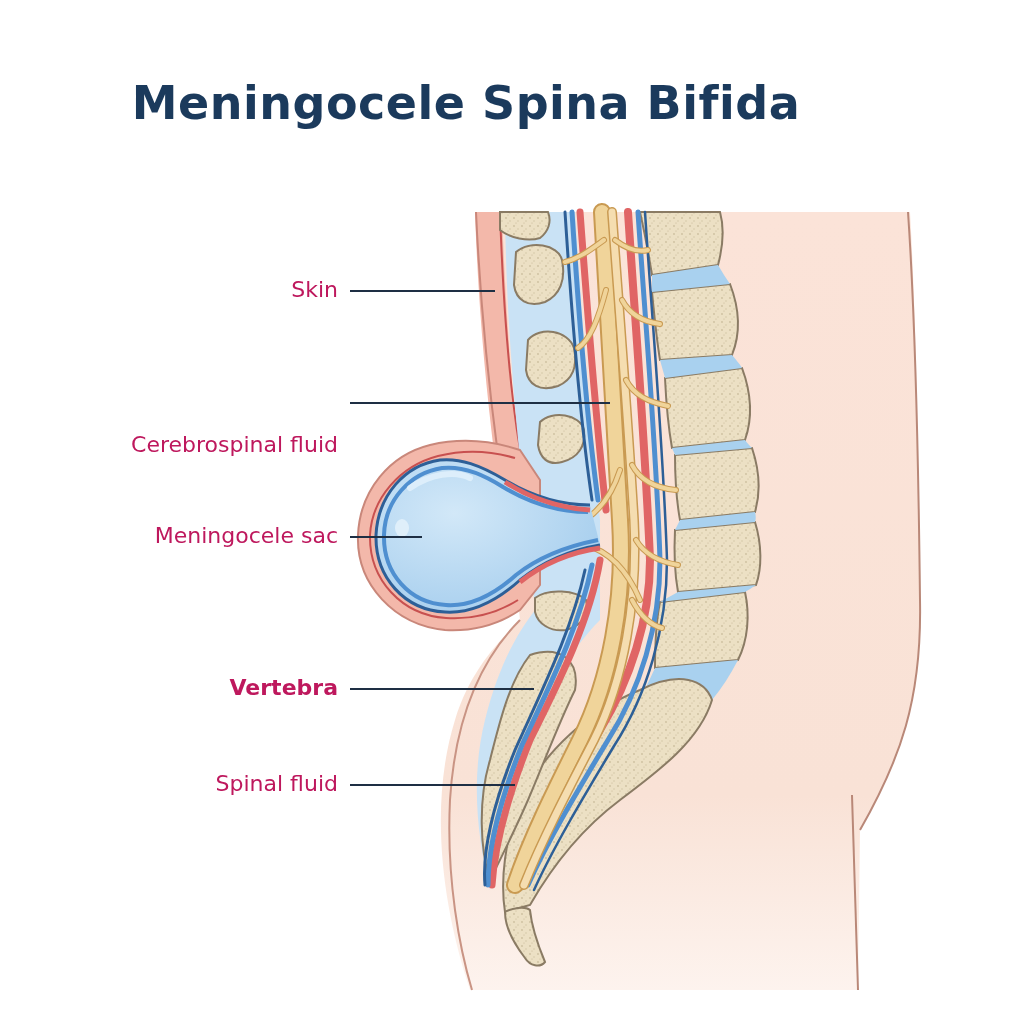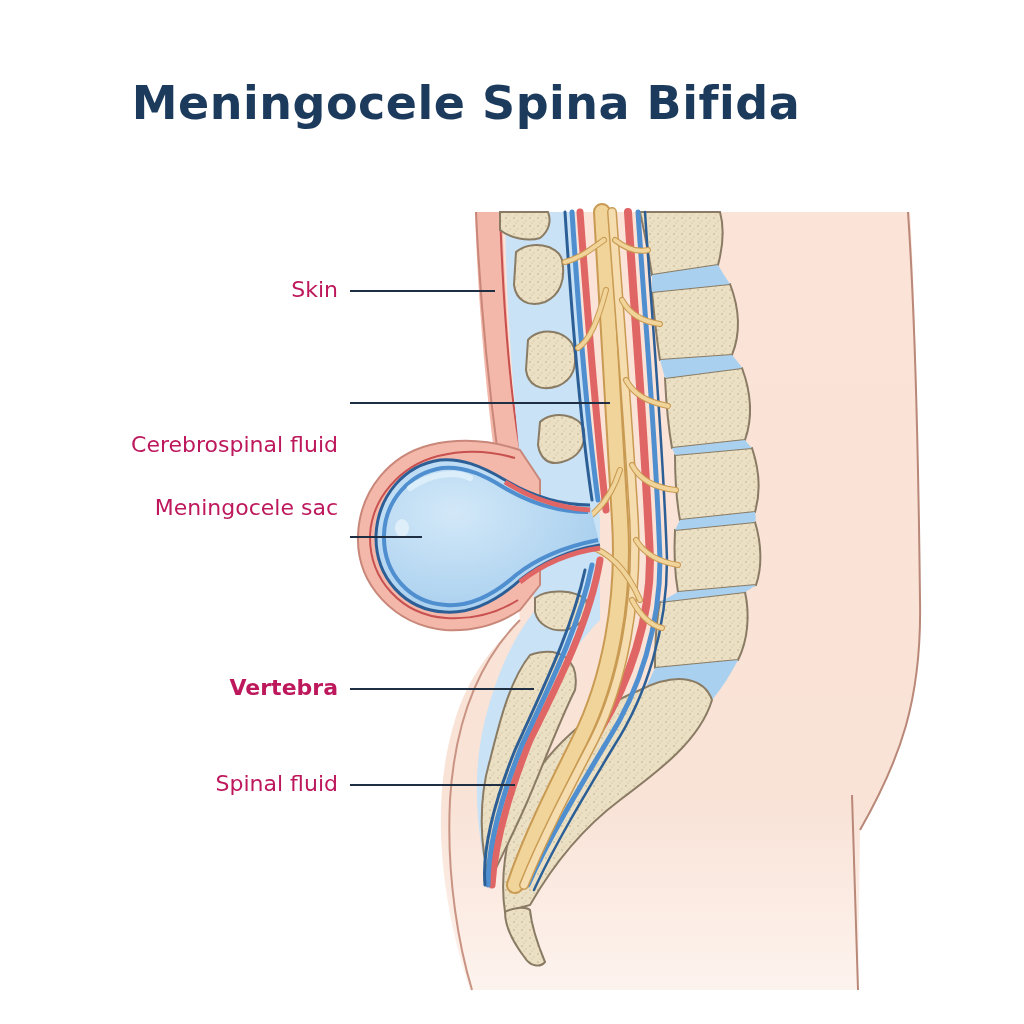--- a/index.html
+++ b/index.html
@@ -147,15 +147,15 @@
     <line x1="350" y1="291" x2="495" y2="291"></line>
     <line x1="350" y1="403" x2="610" y2="403"></line>
     <line x1="350" y1="537" x2="422" y2="537"></line>
     <line x1="350" y1="689" x2="534" y2="689"></line>
     <line x1="350" y1="785" x2="515" y2="785"></line>
   </g>
 </svg>
 
 <div class="label" style="right:686px; top:277px;">Skin</div>
 <div class="label" style="right:686px; top:389px;margin-top:43px;">Cerebrospinal fluid</div>
-<div class="label" style="right:686px; top:495px;">Meningocele sac</div>
+<div class="label" style="right:686px; top:523px;">Meningocele sac</div>
 <div class="label" style="right:686px; top:675px;font-weight:bold;">Vertebra</div>
 <div class="label" style="right:686px; top:771px;">Spinal fluid</div>
 
 </body></html>

